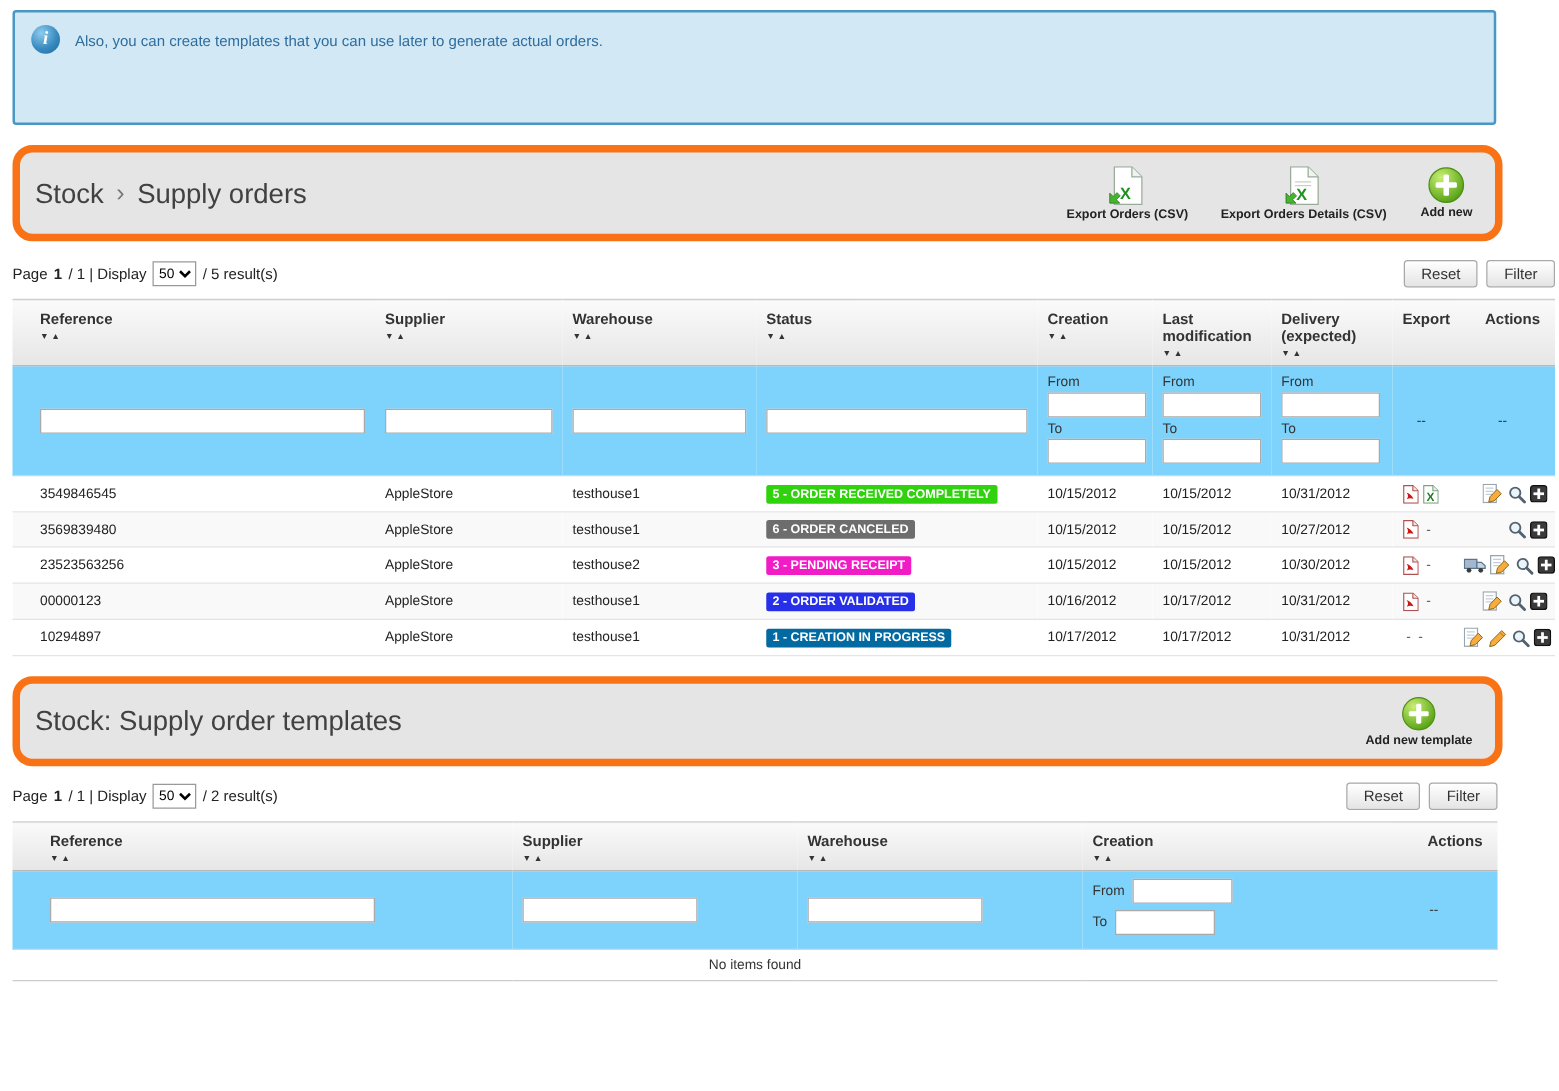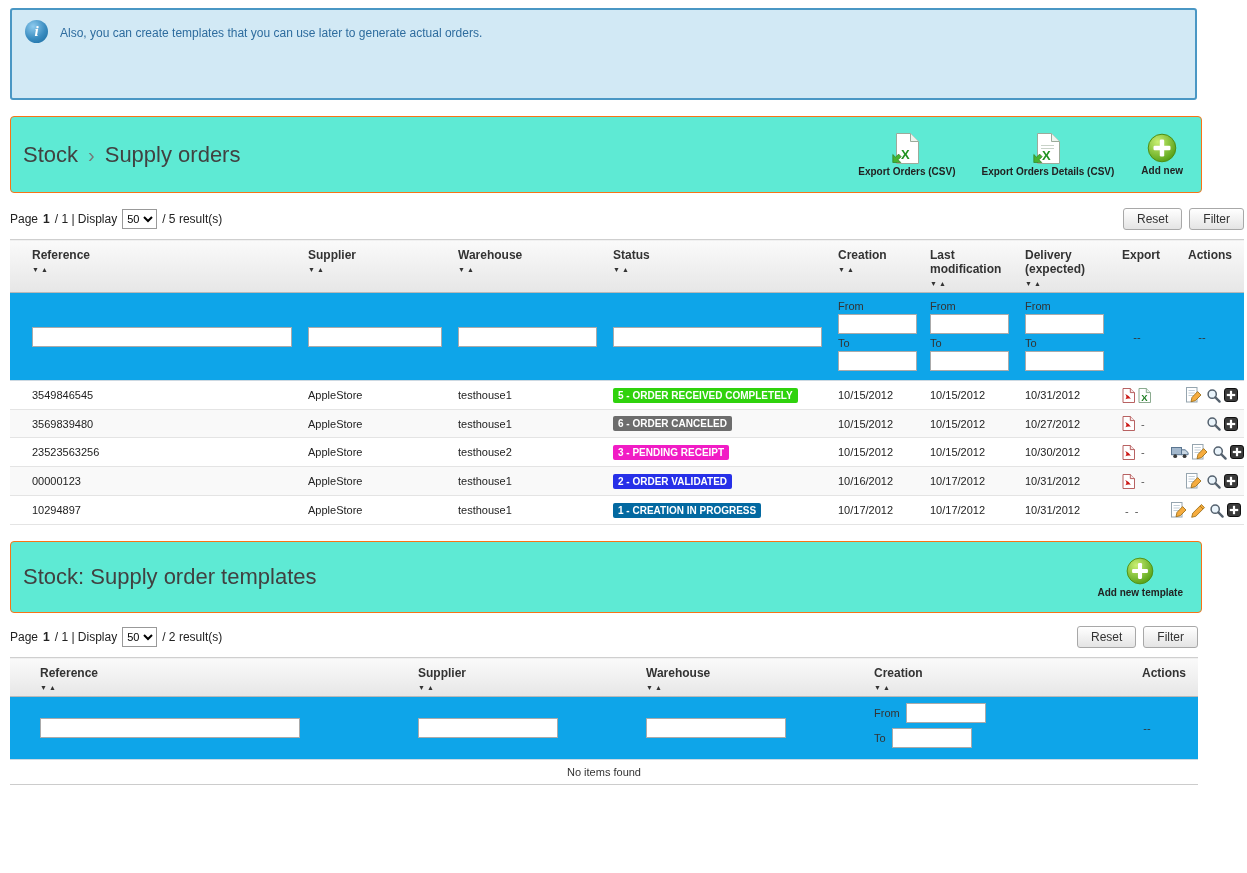--- a/index.html
+++ b/index.html
@@ -9,21 +9,21 @@
 
 
 .infobox{width:1187px;min-height:92px;background:#D2E9F5;border:2px solid #4A97C4;border-radius:3px;padding:8px 15px 10px 48px;position:relative}
 .info-icon{position:absolute;left:13px;top:10px;width:23px;height:23px;border-radius:50%;
   background:radial-gradient(circle at 35% 28%,#8ecbee 0%,#3a8cc0 55%,#17699e 100%);
   color:#fff;font:italic bold 15px "Liberation Serif",serif;display:flex;align-items:center;justify-content:center}
 .info-line{color:#2E6C9E;font-size:12px;margin:8px 0 16px}
 .infobox .info-line:last-child{margin-bottom:4px}
 
 
-.panel{background:#5eead4;border:1px solid #f97316;border-radius:4px}
+.panel{background:#e5e5e5;border:6px solid #f97316;border-radius:16px}
 .header-panel{width:1192px;margin-top:16px;height:77px;display:flex;align-items:center;padding:0 10px 0 12px}
 .tpl-header-panel{width:1192px;margin-top:16px;height:72px;display:flex;align-items:center;padding:0 10px 0 12px}
 .page-title{display:flex;align-items:center;gap:10px;font-size:22px;color:#414141;font-weight:400}
 .crumb-sep{color:#777;font-size:20px;padding-top:2px}
 .header-actions{margin-left:auto;display:flex;align-items:flex-start;gap:26px;padding-right:8px}
 .hact{display:flex;flex-direction:column;align-items:center;gap:2px;cursor:pointer;text-decoration:none}
 .hact-label{font-size:10px;font-weight:bold;color:#222;white-space:nowrap}
 .hact.add{margin-left:1px}
 .hact-icon{line-height:0}
 
@@ -44,21 +44,21 @@
 
 table{border-collapse:collapse;table-layout:fixed}
 .orders-table{width:1234px;margin-top:9px}
 .tpl-table{width:1188px;margin-top:9px}
 th{background:linear-gradient(#fafafa,#e6e6e6);border-top:1px solid #cfcfcf;border-bottom:1px solid #b9b9b9;
    padding:8px 8px 5px;text-align:left;font-size:12px;color:#333;vertical-align:top;font-weight:bold}
 .orders-table th:first-child{padding-left:22px}
 .tpl-table th:first-child{padding-left:30px}
 .th-right{text-align:right;padding-right:12px}
 .sort-arrows{display:block;font-size:7px;letter-spacing:2px;color:#333;margin-top:4px;cursor:pointer;font-weight:normal}
-.filter-row td{background:#0ea5e9;border-bottom:1px solid #cdd9e2;padding:6px 8px;vertical-align:middle;font-size:11px;color:#333}
+.filter-row td{background:#7dd3fc;border-bottom:1px solid #cdd9e2;padding:6px 8px;vertical-align:middle;font-size:11px;color:#333}
 .orders-table .filter-row td:first-child{padding-left:22px}
 .tpl-table .filter-row td:first-child{padding-left:30px}
 .filter-row input[type=text]{height:20px;border:1px solid #aaa;padding:1px 4px;font-size:11px;font-family:inherit;background:#fff}
 .wfull{width:100%}
 .datecell{vertical-align:top !important}
 .datecell .dlabel{display:block;margin:1px 0 2px}
 .datecell input{width:79px;display:block;margin-bottom:3px}
 .nofilter{text-align:center;color:#444}
 .data-row td{background:#fff;border-bottom:1px solid #e4e4e4;padding:6px 8px;font-size:11px;color:#222;white-space:nowrap;overflow:hidden}
 .data-row td:first-child{padding-left:22px}

